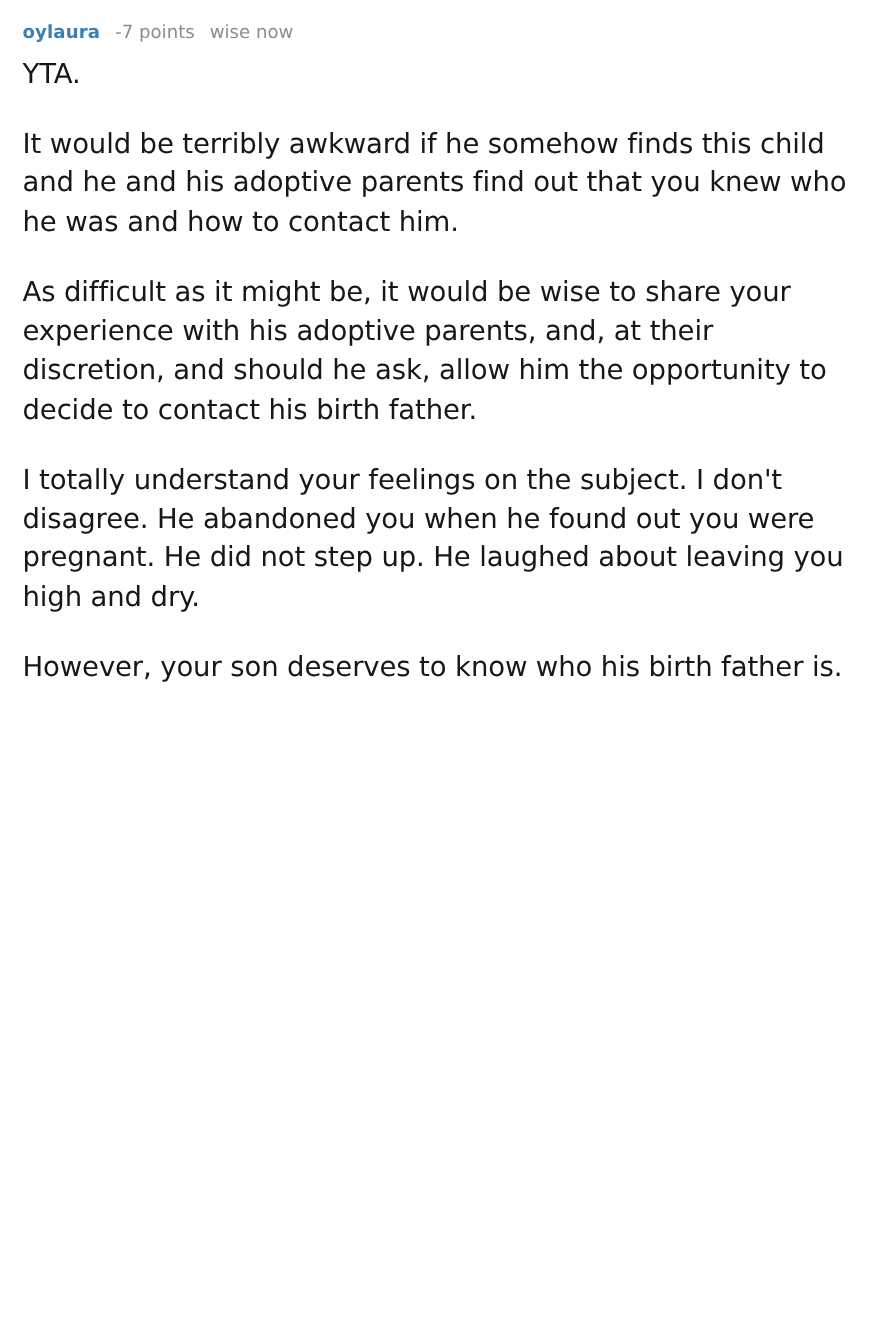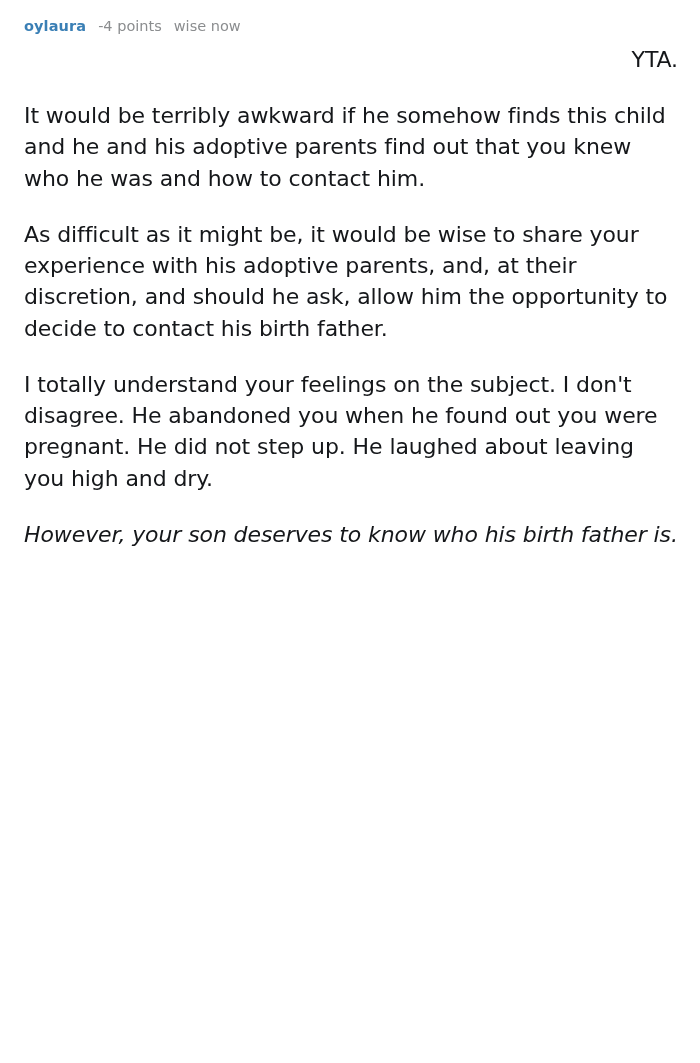--- a/index.html
+++ b/index.html
@@ -8,21 +8,21 @@
     background: #ffffff;
   }
   body {
     width: 700px;
     height: 1063px;
     font-family: "DejaVu Sans", sans-serif;
     color: #1a1a1b;
     overflow: hidden;
   }
   .comment {
-    padding: 18px 22px 0 24px;
+    padding: 18px 22px 0 18px;
     box-sizing: border-box;
     width: 700px;
   }
   .comment-meta {
     display: flex;
     align-items: baseline;
     gap: 12px;
     font-size: 14.5px;
     margin-bottom: 10px;
     white-space: nowrap;
@@ -40,35 +40,33 @@
     font-size: 22px;
     line-height: 1.42;
     color: #15171a;
     letter-spacing: -0.1px;
   }
   .comment-body p {
     margin: 0 0 25px 0;
   }
   .comment-body p:first-child {
     margin-bottom: 25px;
-    text-align: right;
   }
   .comment-body p:last-child {
     margin-bottom: 4px;
-    font-style: italic;
   }
 </style>
 </head>
 <body>
 
 <div class="comment">
 
   <div class="comment-meta">
     <span class="author">oylaura</span>
-    <span class="points">-4 points</span>
+    <span class="points">-7 points</span>
     <span class="timestamp">wise now</span>
   </div>
 
   <div class="comment-body">
     <p>YTA.</p>
     <p>It would be terribly awkward if he somehow finds this child and he and his adoptive parents find out that you knew who he was and how to contact him.</p>
     <p>As difficult as it might be, it would be wise to share your experience with his adoptive parents, and, at their discretion, and should he ask, allow him the opportunity to decide to contact his birth father.</p>
     <p>I totally understand your feelings on the subject. I don't disagree. He abandoned you when he found out you were pregnant. He did not step up. He laughed about leaving you high and dry.</p>
     <p>However, your son deserves to know who his birth father is.</p>
   </div>

